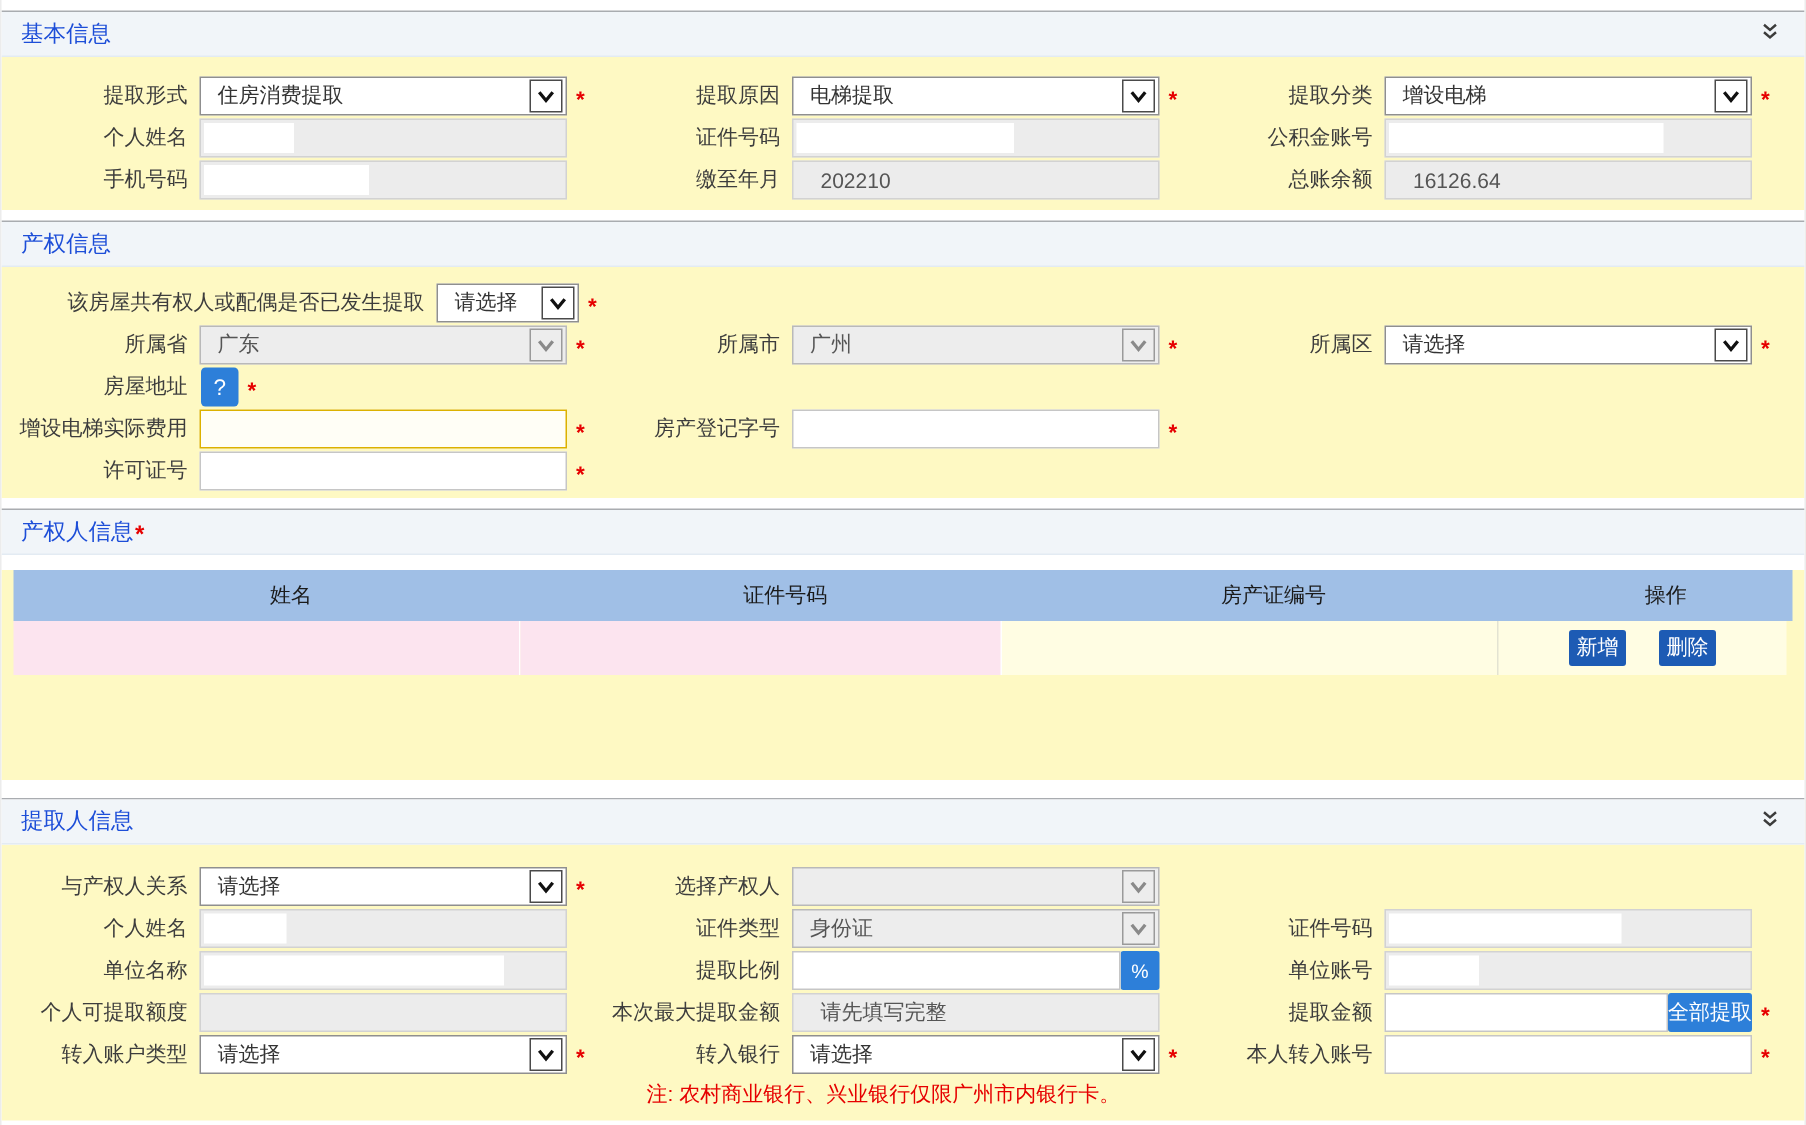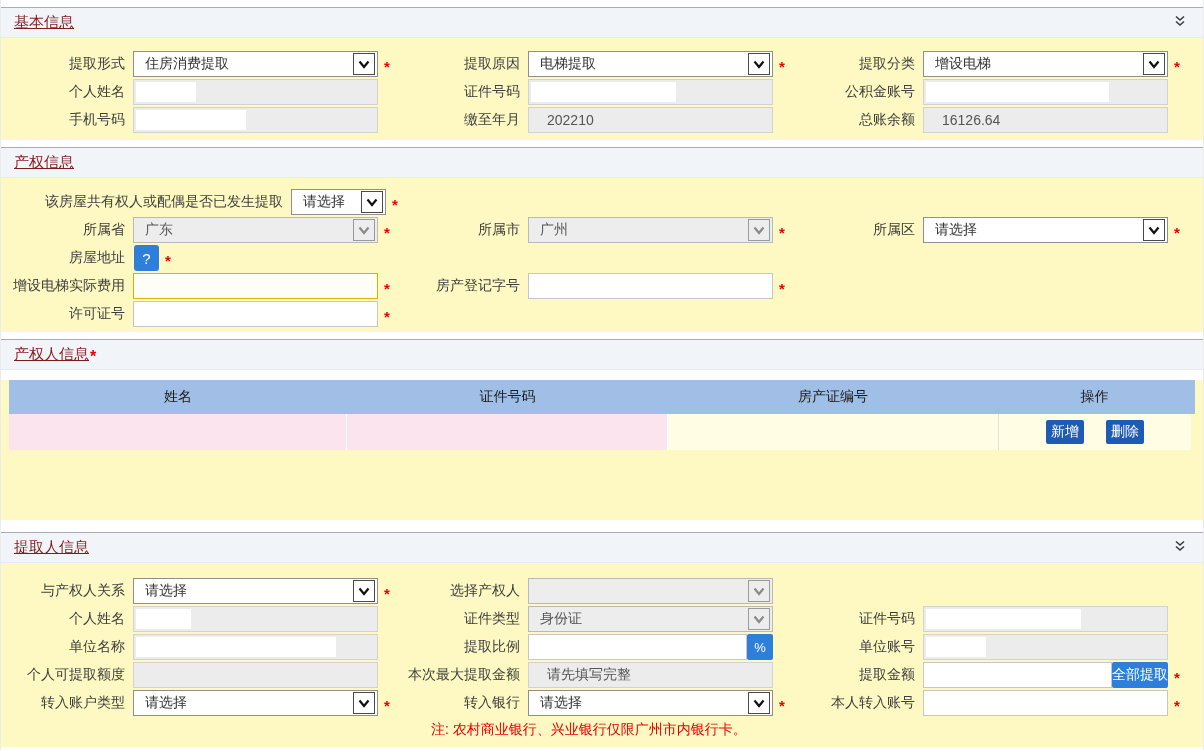--- a/index.html
+++ b/index.html
@@ -4,21 +4,21 @@
 <style>
   html,body { margin:0; padding:0; background:#fff; }
   body { font-family:"Liberation Sans","DejaVu Sans",sans-serif; font-size:14px; color:#333; }
   .page { width:1204px; height:750px; position:relative; background:#fff; overflow:hidden;
           border-left:1px solid #ececec; border-right:1px solid #ececec; box-sizing:border-box; }
 
   
   .panel { margin-top:7px; border-top:1px solid #a9acb0; }
   .panel-header { height:29px; background:#f1f5f9; display:flex; align-items:center;
                   padding:0 13px; position:relative; border-bottom:1px solid #e3ebf3; }
-  .panel-title { font-size:15px; color:#7f1d1d;text-decoration:underline; }
+  .panel-title { font-size:15px; color:#1d4ed8; }
   .title-star { color:#e60000; font-size:16px; margin-left:1px; position:relative; top:2px; font-weight:bold; }
   .collapse-btn { position:absolute; right:16px; top:7px; width:14px; height:16px; cursor:pointer;
                   display:flex; align-items:center; justify-content:center; }
   .collapse-btn svg polyline { fill:none; stroke:#3c3c3c; stroke-width:1.6; }
   .panel-body { background:#fef9c3; }
 
   
   .frow { display:flex; align-items:center; height:28px; }
   .cell { display:flex; align-items:center; width:395px; flex:none; }
   .cell.grow { width:auto; }
@@ -54,21 +54,21 @@
   .btn-help { width:25px; height:26px; margin-left:1px; background:#2d7fd9; color:#fff; border-radius:3px;
               display:flex; align-items:center; justify-content:center; font-size:15px; cursor:pointer; flex:none; }
   .btn-pct { width:26px; height:26px; background:#2d7fd9; color:#fff; border-radius:2px;
              display:flex; align-items:center; justify-content:center; font-size:13px; cursor:pointer; flex:none; }
   .btn-all { height:26px; background:#2d7fd9; color:#fff; border-radius:2px; padding:0 0;
              display:flex; align-items:center; font-size:14px; cursor:pointer; flex:none; }
   .ctrl-flex { display:flex; align-items:center; }
 
   
   .owners-table { margin:10px 8px 0 8px; }
-  .t-head { display:flex; height:34px; background:#a0bfe6; align-items:stretch; }
+  .t-head { display:flex; height:34px; background:#a0bfe6; align-items:stretch;padding-left:16px; }
   .th { display:flex; align-items:center; justify-content:center; color:#1a1a1a; }
   .t-row { display:flex; height:36px; }
   .td { box-sizing:border-box; }
   .w1 { width:338px; flex:none; } .w2 { width:321px; flex:none; }
   .w3 { width:330px; flex:none; } .w4 { width:193px; flex:none; }
   .cell-pink { background:#fce4ef; border-right:1px solid #fff; }
   .cell-cream { background:#fffde3; }
   .cell-ops { background:#fffde3; border-left:1px solid #e3e3d2; display:flex; align-items:center; justify-content:center; gap:22px; }
   .btn-tbl { background:#1d5bb4; color:#fff; padding:3px 5px; border-radius:2px; font-size:14px; cursor:pointer; }
 

